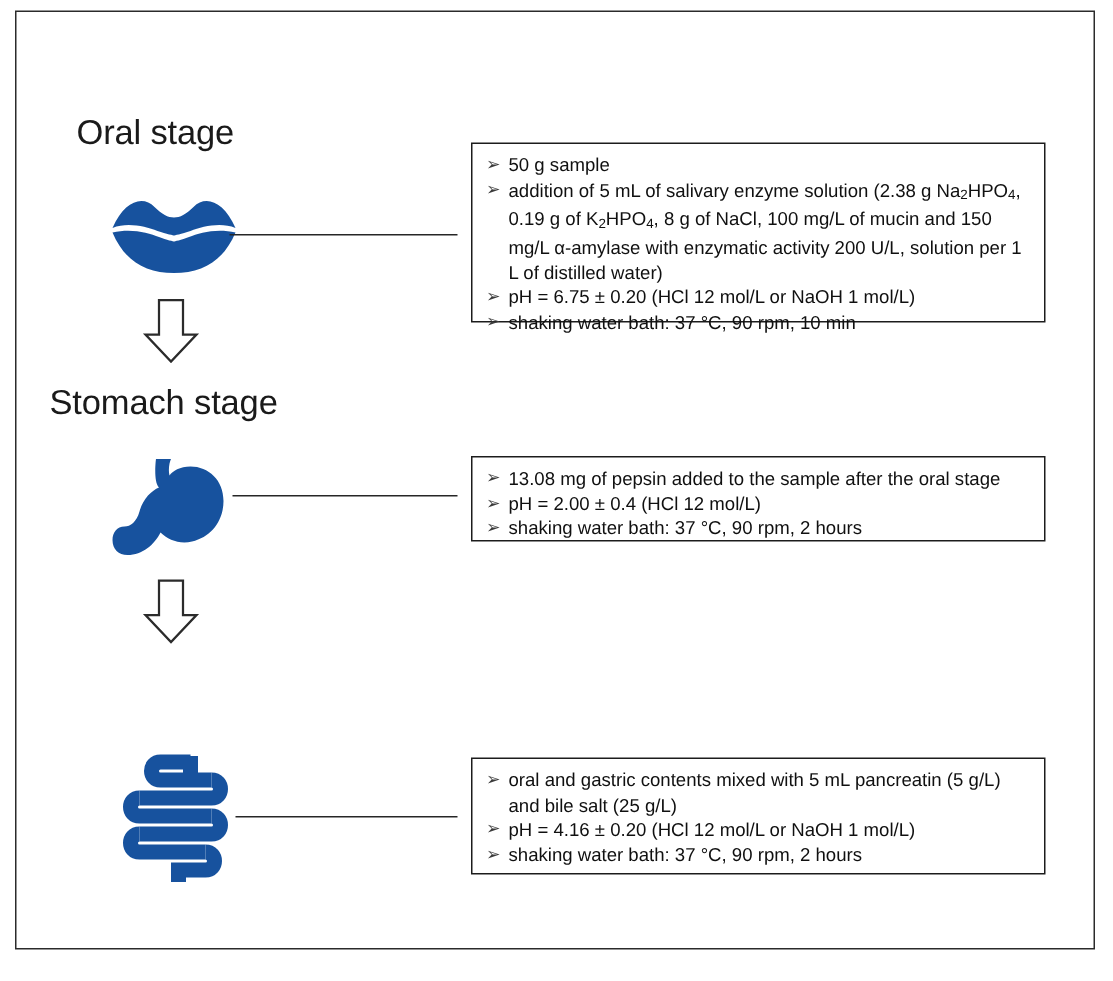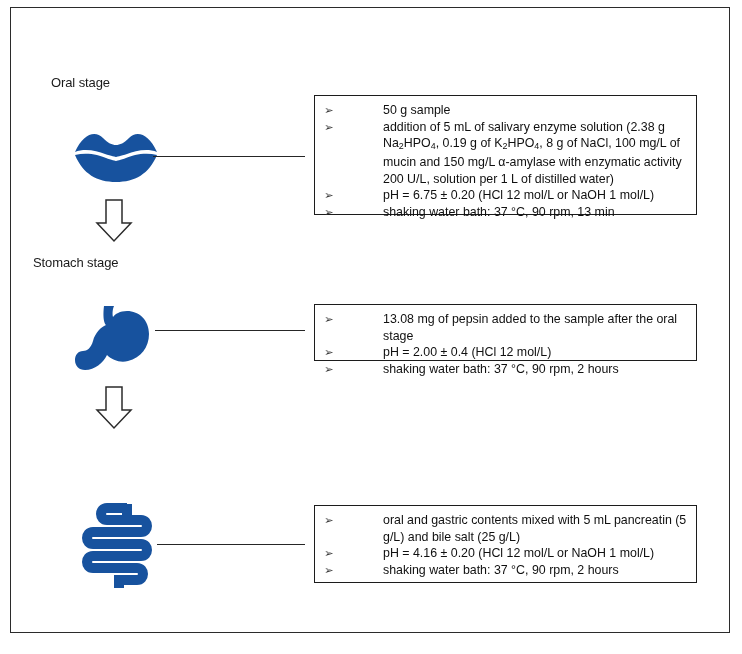--- a/index.html
+++ b/index.html
@@ -22,21 +22,21 @@
     width: 720px;
     height: 626px;
     border: 1.4px solid #2b2b2b;
     box-sizing: border-box;
     background: #ffffff;
   }
 
   .stage-label {
     position: absolute;
     font-family: "Liberation Sans", sans-serif;
-    font-size: 13px;
+    font-size: 23px;
     color: #1a1a1a;
     letter-spacing: -0.1px;
     white-space: nowrap;
   }
 
   .icon-wrap {
     position: absolute;
   }
 
   .connector {
@@ -71,21 +71,20 @@
     width: 15px;
     color: #3b3b3b;
     font-size: 11.5px;
     line-height: 16.5px;
     padding-left: 2px;
   }
 
   .bullet-text {
     flex: 1 1 auto;
     white-space: pre-wrap;
-    margin-left: 44px;
   }
 
   sub { font-size: 0.72em; vertical-align: -0.22em; }
 </style>
 </head>
 <body>
 
 <div id="diagram-frame">
 
   <div class="stage-label" style="left:40px; top:67px;">Oral stage</div>
@@ -115,21 +114,21 @@
     <div class="bullet-row">
       <span class="bullet-mark">➢</span>
       <span class="bullet-text">addition of 5 mL of salivary enzyme solution (2.38 g Na<sub>2</sub>HPO<sub>4</sub>, 0.19 g of K<sub>2</sub>HPO<sub>4</sub>, 8 g of NaCl, 100 mg/L of mucin and 150 mg/L α-amylase with enzymatic activity 200 U/L, solution per 1 L of distilled water)</span>
     </div>
     <div class="bullet-row">
       <span class="bullet-mark">➢</span>
       <span class="bullet-text">pH = 6.75 ± 0.20 (HCl 12 mol/L or NaOH 1 mol/L)</span>
     </div>
     <div class="bullet-row">
       <span class="bullet-mark">➢</span>
-      <span class="bullet-text">shaking water bath: 37 °C, 90 rpm, 13 min</span>
+      <span class="bullet-text">shaking water bath: 37 °C, 90 rpm, 10 min</span>
     </div>
   </div>
 
   <div class="stage-label" style="left:22px; top:247px;text-align:center;">Stomach stage</div>
 
   <div class="icon-wrap" style="left:62px; top:295px; width:82px; height:70px;">
     <svg width="82" height="70" viewBox="0 0 82 70">
       <path d="M31 3 C 31 3, 29 18, 33 22 C 28 24, 22 30, 20 38
                C 18 45, 14 48, 10 48 C 5 48, 2 52, 2 57 C 2 63, 6 67, 12 67
                C 22 67, 30 60, 34 52 C 39 57, 47 60, 55 58

